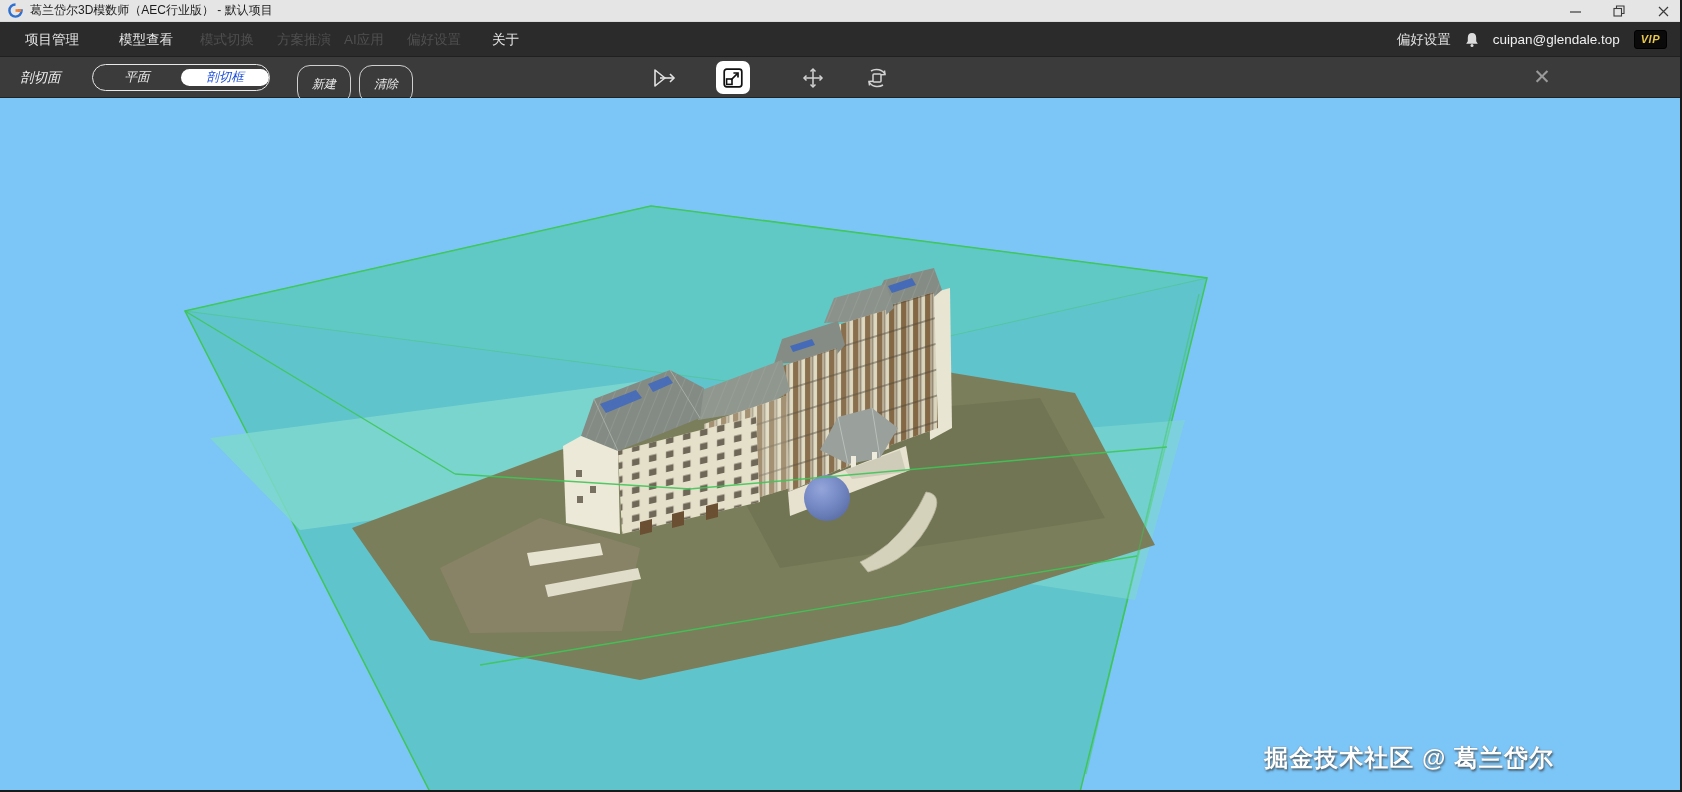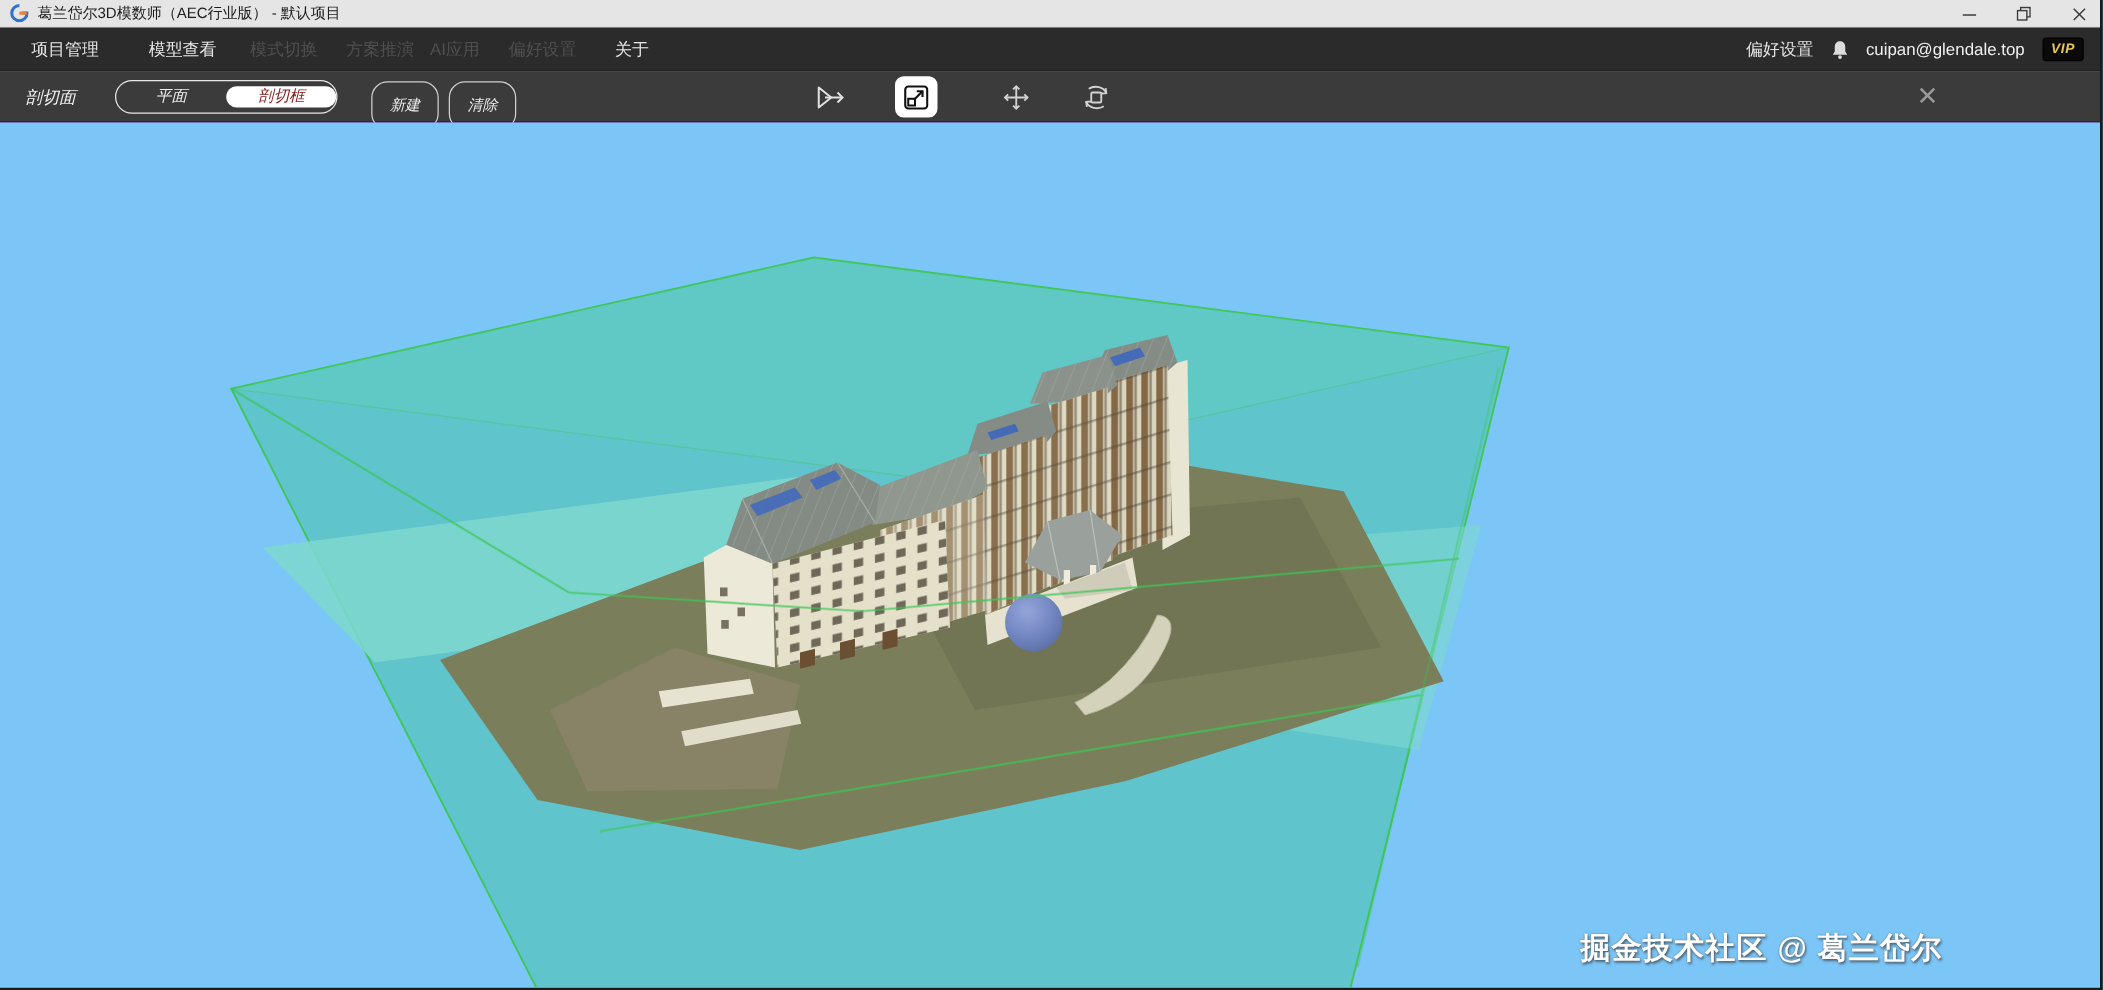--- a/index.html
+++ b/index.html
@@ -17,27 +17,27 @@
   .menu-item.dim{color:#4f4f4f;}
   .menu-right{position:absolute;right:13px;top:0;height:35px;display:flex;align-items:center;gap:14px;}
   .menu-right .pref{font-size:13.5px;color:#e2e2e2;}
   .menu-right .email{font-size:13.5px;color:#f0f0f0;}
   .vip{background:#0a0a0a;color:#e8c84a;font-weight:bold;font-style:italic;font-size:11px;letter-spacing:.5px;padding:2px 6px 3px 6px;border-radius:3px;border:1px solid #000;}
   
   .toolbar{position:absolute;left:0;top:57px;width:100%;height:41px;background:#3b3b3b;border-bottom:1px solid #222;font-style:italic;}
   .tb-label{position:absolute;left:20px;top:0;height:41px;display:flex;align-items:center;font-size:13.5px;color:#f2f2f2;}
   .toggle{position:absolute;left:92px;top:7px;width:178px;height:27px;border:1px solid #e8e8e8;border-radius:14px;display:flex;overflow:hidden;background:#3b3b3b;align-items:center;}
   .toggle .seg{flex:1;display:flex;align-items:center;justify-content:center;font-size:12.5px;color:#eee;cursor:default;}
-  .toggle .seg.sel{background:#fff;color:#7f1d1d;border-radius:13px;}
+  .toggle .seg.sel{background:#fff;color:#1d4ed8;border-radius:13px;}
   .pill-btn{position:absolute;top:8px;height:39px;width:54px;border:1px solid #cfcfcf;border-radius:13px;background:transparent;color:#ececec;font-size:12px;display:flex;align-items:center;justify-content:center;cursor:default;}
   .ico-btn{position:absolute;display:flex;align-items:center;justify-content:center;cursor:default;}
   .ico-btn.sel{background:#fff;border-radius:7px;}
   .tb-close{position:absolute;left:1528px;top:6px;width:28px;height:28px;display:flex;align-items:center;justify-content:center;color:#9a9a9a;font-size:21px;cursor:default;}
   
-  .viewport{position:absolute;left:0;top:98px;width:1682px;height:694px;background:#8b5cf6;}
+  .viewport{position:absolute;left:0;top:98px;width:1682px;height:694px;background:#a16207;}
   .viewport svg{position:absolute;left:0;top:0;}
   .watermark{position:absolute;right:128px;bottom:18px;font-size:24px;font-weight:bold;color:#fefefe;letter-spacing:1px;text-shadow:1px 2px 2px rgba(45,45,45,.6),0 0 1px rgba(60,60,60,.8);white-space:nowrap;}
 </style>
 </head>
 <body>
 
 <div class="app">
 
   <div class="titlebar">
     <svg class="logo" viewBox="0 0 16 16">

